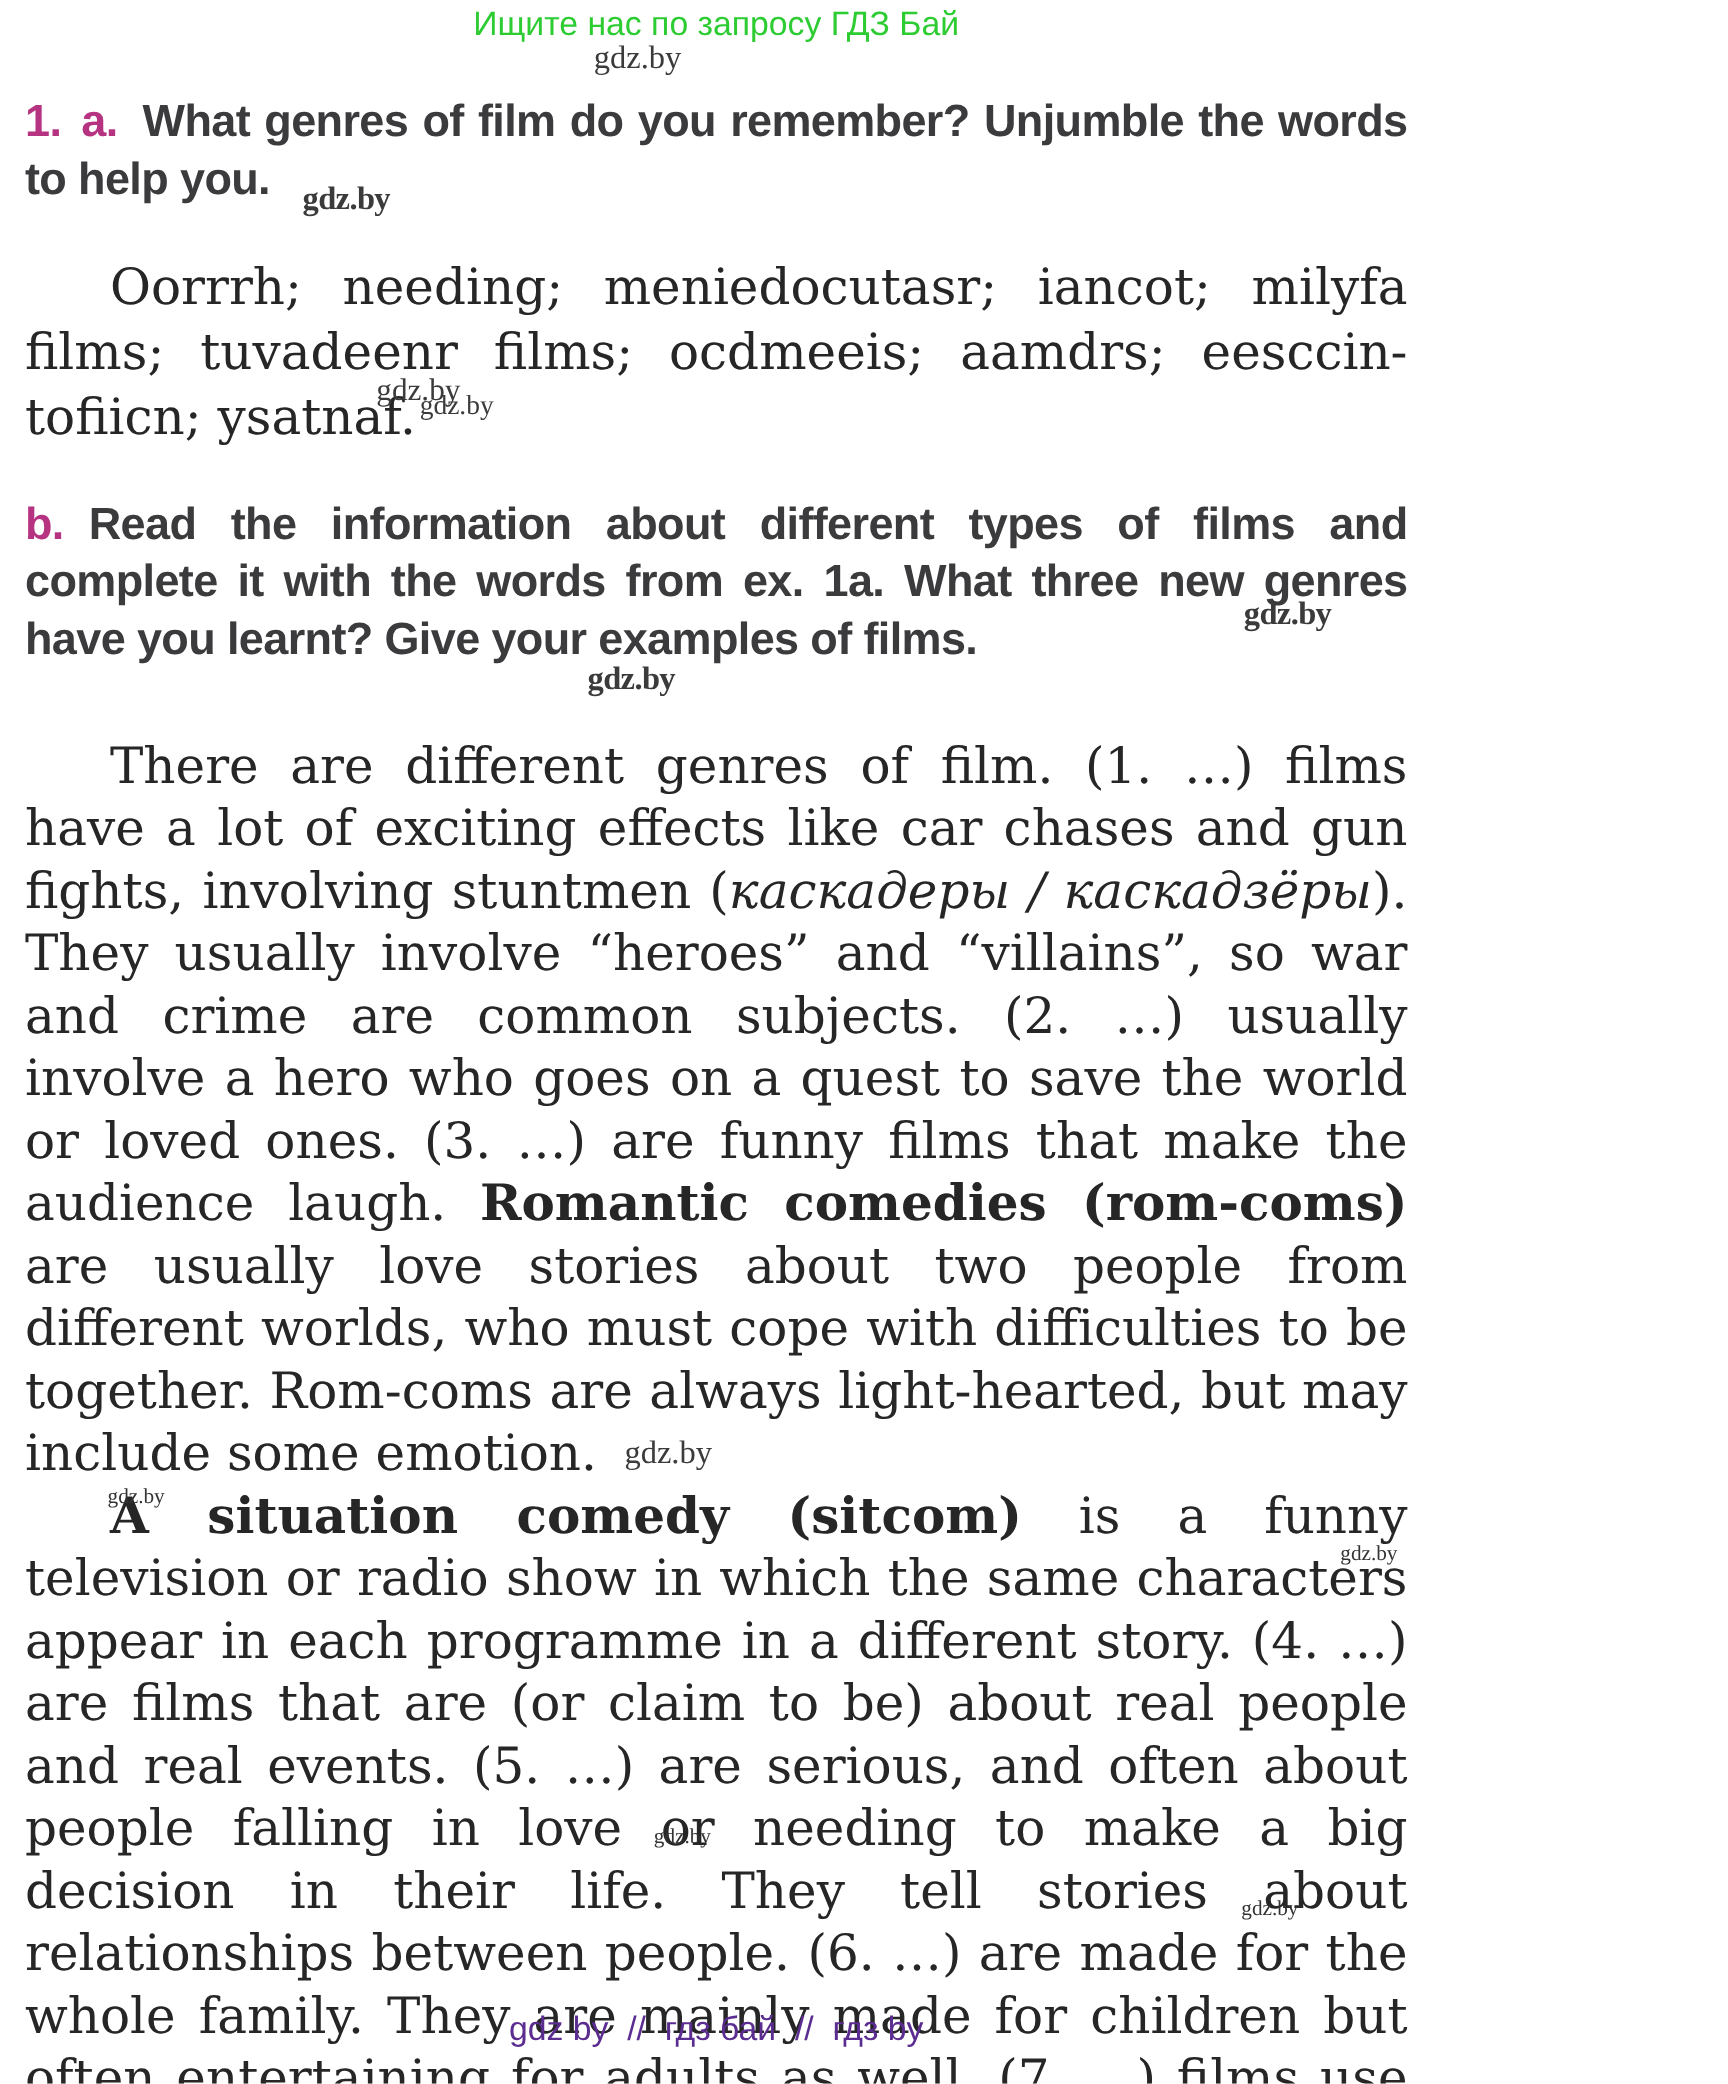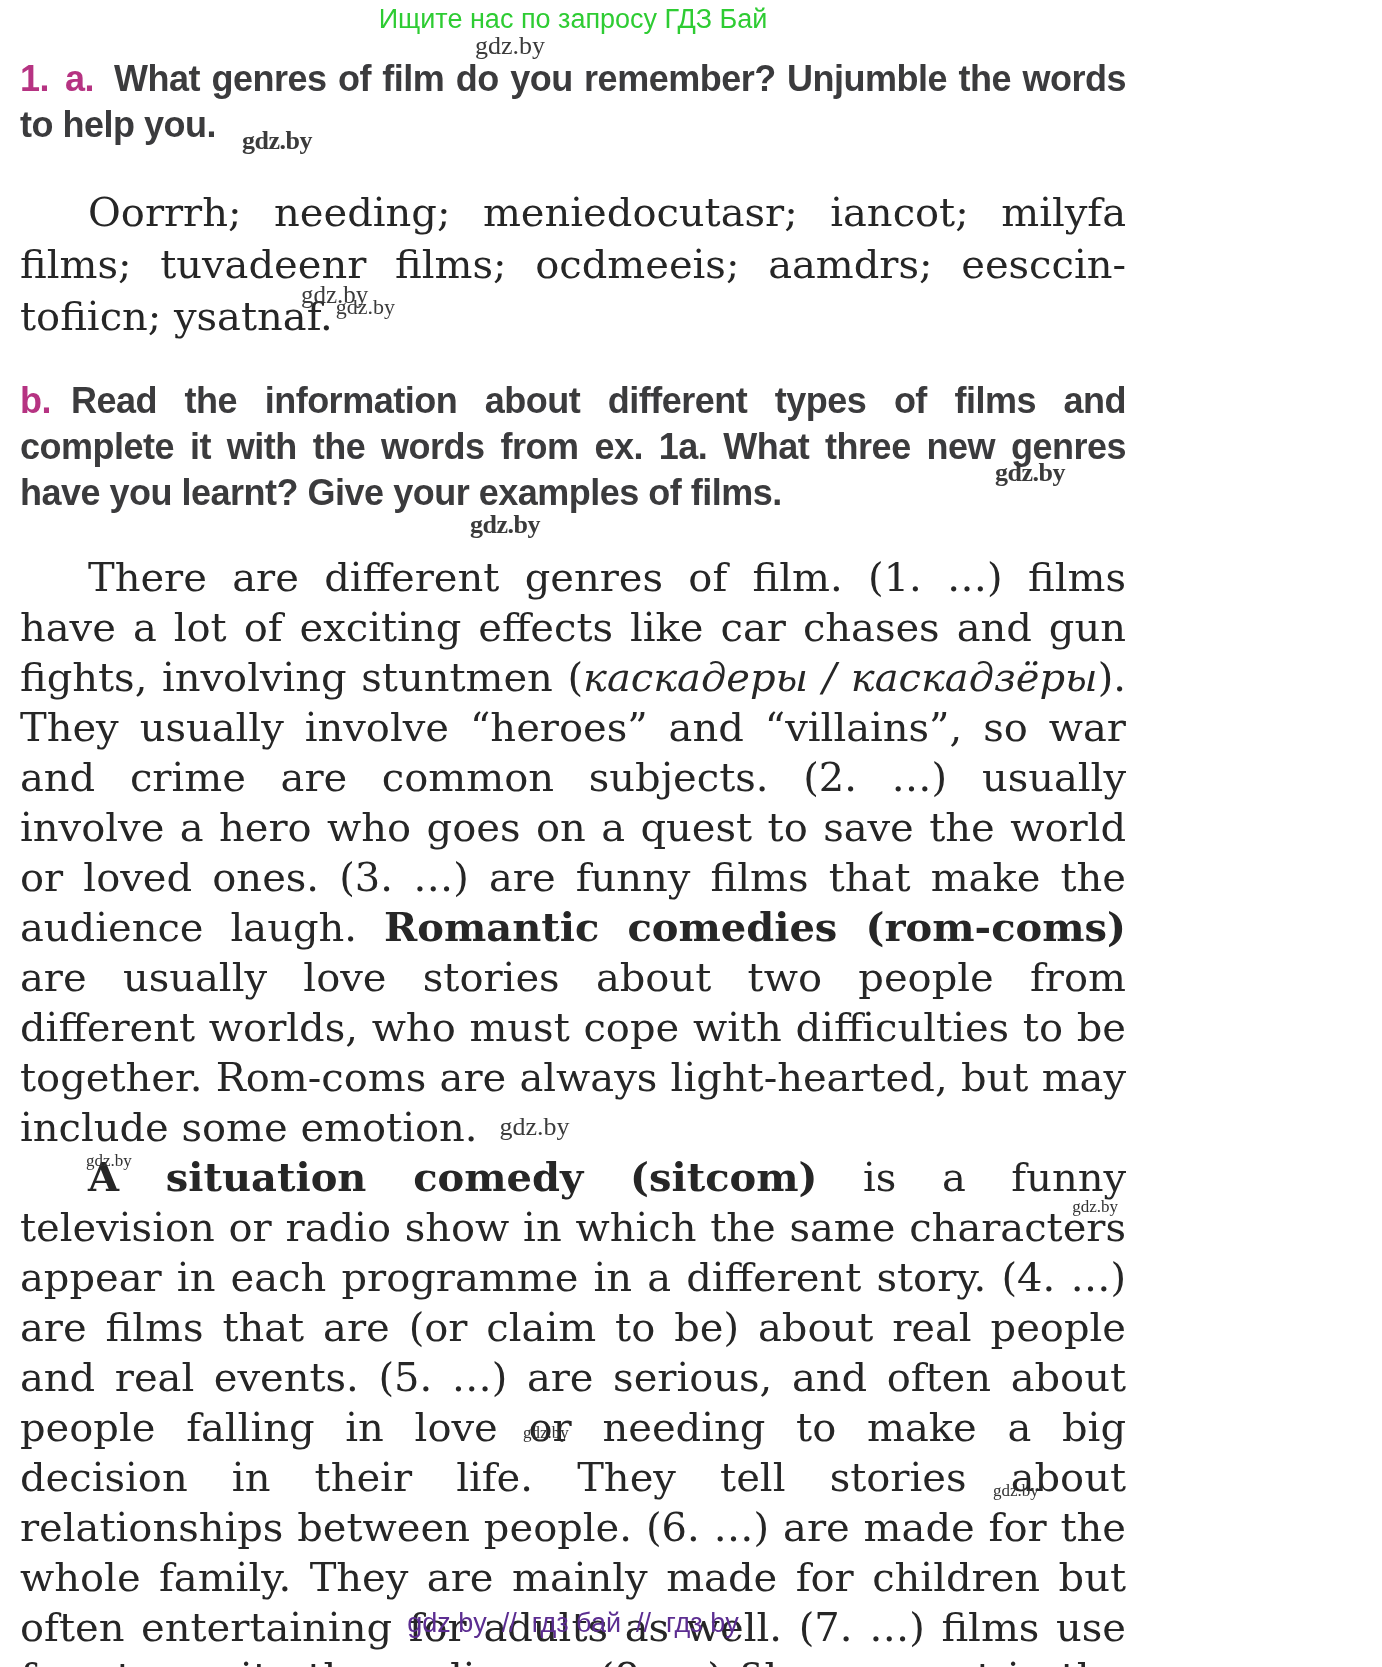--- a/index.html
+++ b/index.html
@@ -43,38 +43,38 @@
     position: relative;
     font-family: "Liberation Sans", sans-serif;
     font-weight: bold;
     font-size: 36px;
     line-height: 46px;
     letter-spacing: -0.5px;
     color: #3b3b3d;
     text-align: justify;
     margin: 0;
   }
-  .heading-a { margin-top: 22px; }
+  .heading-a { margin-top: 40px; }
   .heading-b { margin-top: 36px; }
   .accent { color: #b63382; }
   .accent-num { margin-right: 16px; }
   .accent-letter { margin-right: 20px; }
 
   
   .serif {
     position: relative;
     font-family: "DejaVu Serif", serif;
     font-size: 40px;
     color: #262626;
     text-align: justify;
     margin: 0;
   }
   .jumbled { margin-top: 38px; line-height: 52px; text-indent: 68px; }
   .body { line-height: 50px; }
-  .body-p1 { margin-top: 36px; text-indent: 68px; }
+  .body-p1 { margin-top: 54px; text-indent: 68px; }
   .body-p2 { margin-top: 0; text-indent: 68px; }
 
   .footer {
     position: absolute;
     left: 0;
     right: 0;
     top: 1608px;
     text-align: center;
     font-family: "Liberation Sans", sans-serif;
     font-size: 27px;

